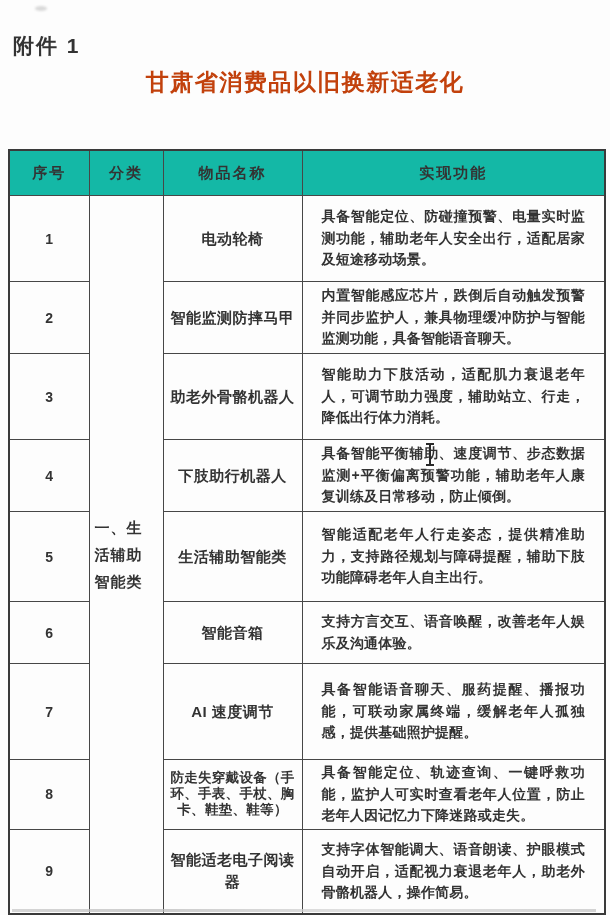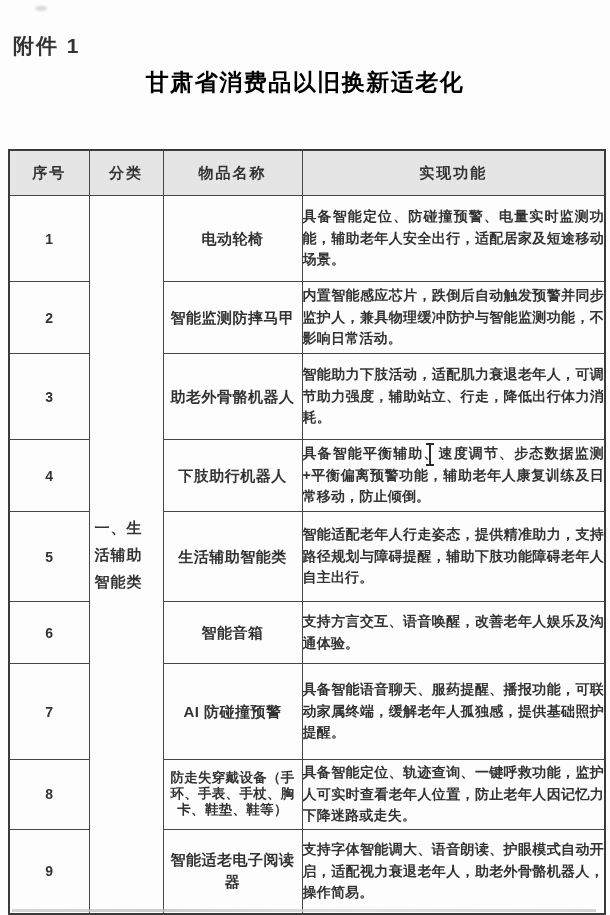--- a/index.html
+++ b/index.html
@@ -12,51 +12,51 @@
   .page{
     position:relative;width:610px;height:915px;
     background:#fdfdfd;overflow:hidden;color:#2f2f2f;
   }
   .attachment{
     position:absolute;left:13px;top:32px;
     font-size:21px;font-weight:bold;letter-spacing:2px;color:#333;
   }
   .doc-title{
     position:absolute;top:64px;left:0;width:610px;
-    text-align:center;font-weight:bold;color:#000000;
+    text-align:center;font-weight:bold;color:#c2410c;
     font-size:23px;line-height:37px;letter-spacing:1.5px;
   }
   table.catalog{
     position:absolute;left:8px;top:149px;width:596px;
     border-collapse:collapse;table-layout:fixed;
     border:2px solid #3a3a3a;
   }
   table.catalog th,table.catalog td{
     border:1.6px solid #474747;
     vertical-align:middle;
     color:#333;
     overflow:hidden;
   }
   th.colhead{
     height:42px;font-size:15px;font-weight:bold;
-    text-align:center;letter-spacing:2px;background:#e5e5e5;
+    text-align:center;letter-spacing:2px;background:#14b8a6;
   }
   td.no-cell{text-align:center;font-size:14px;font-weight:bold;}
   td.cat-cell{
     text-align:left;font-size:15px;font-weight:bold;
     line-height:27px;padding:0 5px;letter-spacing:1px;
   }
   td.name-cell{
     text-align:center;font-size:15px;font-weight:700;
     line-height:22px;padding:0 6px;letter-spacing:0.5px;
   }
   td.name-small{font-size:13.5px;line-height:16px;letter-spacing:0.3px;padding:0 4px;}
   td.func-cell{
     font-size:14px;font-weight:600;line-height:21.5px;
-    padding:2px 0;text-align:justify;letter-spacing:0.2px;
+    padding:2px 19px;text-align:justify;letter-spacing:0.2px;
   }
   tr.h86{height:86px;} tr.h72{height:72px;} tr.h90{height:90px;}
   tr.h62{height:62px;} tr.h96{height:96px;} tr.h64{height:64px;} tr.h85{height:85px;}
   
   .ibeam{
     position:absolute;left:429px;top:444px;width:2px;height:21px;
     background:#2a2a2a;
   }
   .ibeam::before,.ibeam::after{
     content:"";position:absolute;left:-3px;width:8px;height:2px;background:#2a2a2a;
@@ -103,21 +103,21 @@
     <tbody>
       <tr class="h86">
         <td class="no-cell">1</td>
         <td class="cat-cell" rowspan="9">一、生活辅助智能类</td>
         <td class="name-cell">电动轮椅</td>
         <td class="func-cell">具备智能定位、防碰撞预警、电量实时监测功能，辅助老年人安全出行，适配居家及短途移动场景。</td>
       </tr>
       <tr class="h72">
         <td class="no-cell">2</td>
         <td class="name-cell">智能监测防摔马甲</td>
-        <td class="func-cell">内置智能感应芯片，跌倒后自动触发预警并同步监护人，兼具物理缓冲防护与智能监测功能，不影响日常活动。</td>
+        <td class="func-cell">内置智能感应芯片，跌倒后自动触发预警并同步监护人，兼具物理缓冲防护与智能监测功能，具备智能语音聊天。</td>
       </tr>
       <tr class="h86">
         <td class="no-cell">3</td>
         <td class="name-cell">助老外骨骼机器人</td>
         <td class="func-cell">智能助力下肢活动，适配肌力衰退老年人，可调节助力强度，辅助站立、行走，降低出行体力消耗。</td>
       </tr>
       <tr class="h72">
         <td class="no-cell">4</td>
         <td class="name-cell">下肢助行机器人</td>
         <td class="func-cell">具备智能平衡辅助、速度调节、步态数据监测+平衡偏离预警功能，辅助老年人康复训练及日常移动，防止倾倒。</td>
@@ -127,21 +127,21 @@
         <td class="name-cell">生活辅助智能类</td>
         <td class="func-cell">智能适配老年人行走姿态，提供精准助力，支持路径规划与障碍提醒，辅助下肢功能障碍老年人自主出行。</td>
       </tr>
       <tr class="h62">
         <td class="no-cell">6</td>
         <td class="name-cell">智能音箱</td>
         <td class="func-cell">支持方言交互、语音唤醒，改善老年人娱乐及沟通体验。</td>
       </tr>
       <tr class="h96">
         <td class="no-cell">7</td>
-        <td class="name-cell">AI 防碰撞预警</td>
+        <td class="name-cell">AI 速度调节</td>
         <td class="func-cell">具备智能语音聊天、服药提醒、播报功能，可联动家属终端，缓解老年人孤独感，提供基础照护提醒。</td>
       </tr>
       <tr class="h64">
         <td class="no-cell">8</td>
         <td class="name-cell name-small">防走失穿戴设备（手环、手表、手杖、胸卡、鞋垫、鞋等）</td>
         <td class="func-cell">具备智能定位、轨迹查询、一键呼救功能，监护人可实时查看老年人位置，防止老年人因记忆力下降迷路或走失。</td>
       </tr>
       <tr class="h85">
         <td class="no-cell">9</td>
         <td class="name-cell">智能适老电子阅读器</td>

